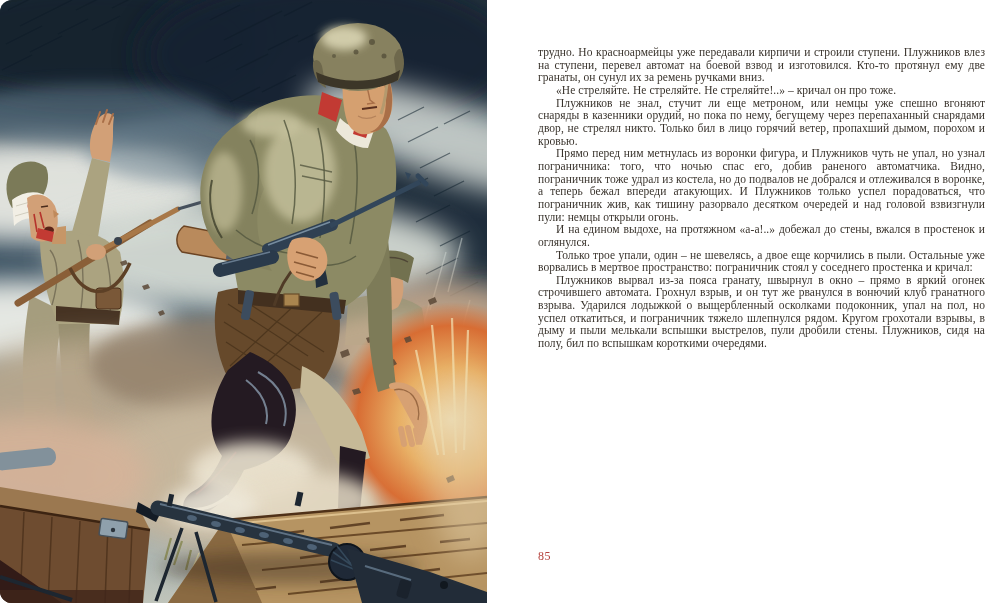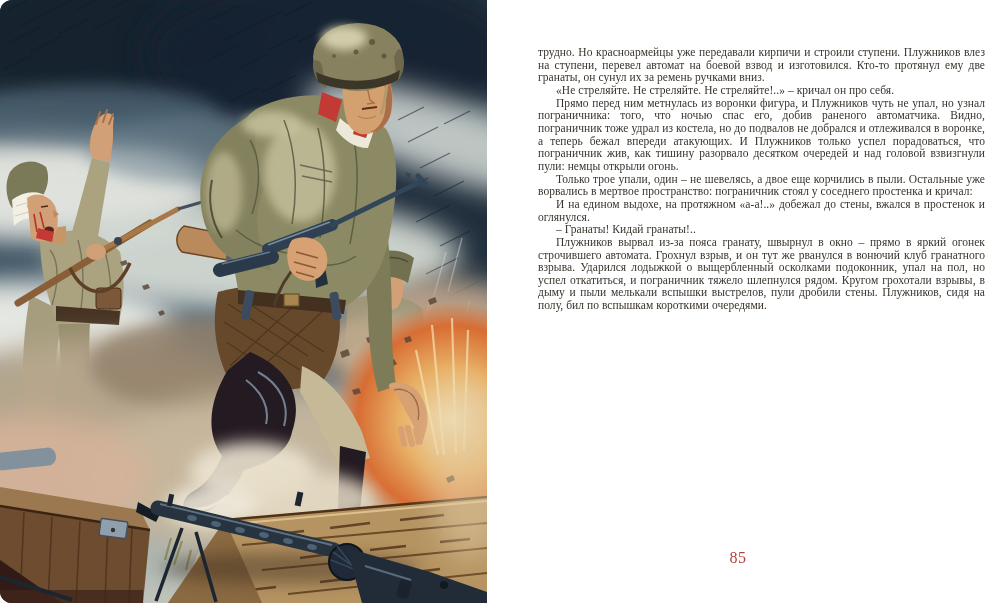--- a/index.html
+++ b/index.html
@@ -3,21 +3,21 @@
 <meta charset="utf-8">
 <style>
   html,body{margin:0;padding:0;background:#ffffff;}
   .spread{position:relative;width:1000px;height:603px;background:#ffffff;border-radius:12px;overflow:hidden;font-family:"Liberation Serif","DejaVu Serif",serif;padding-left:8px;}
   .page-left{position:absolute;left:0;top:0;width:487px;height:603px;}
   .page-left svg{display:block;}
   .page-right{position:absolute;left:538px;top:0;width:447px;height:603px;background:#ffffff;}
   .text-body{position:absolute;top:46px;left:0;width:447px;color:#39332c;font-size:11.5px;line-height:12.65px;text-align:justify;letter-spacing:0.05px;}
   .text-body p{margin:0;padding:0;}
   .text-body p.indent{text-indent:18px;}
-  .page-number{position:absolute;top:549px;left:0;width:400px;text-align:center;font-size:16px;letter-spacing:0.5px;}
+  .page-number{position:absolute;top:549px;left:0;width:400px;font-size:12px;letter-spacing:0.5px;}
 </style>
 </head>
 <body>
 
 <div class="spread">
 
   <div class="page-left">
     <svg width="487" height="603" viewBox="0 0 487 603" xmlns="http://www.w3.org/2000/svg">
       <defs>
         <linearGradient id="skyGrad" x1="0" y1="0" x2="0" y2="1">
@@ -252,23 +252,23 @@
         <circle cx="444" cy="585" r="4" fill="#11181f"></circle>
       </g>
 
       <ellipse cx="470" cy="470" rx="40" ry="90" fill="#e3cfa8" opacity="0.5" filter="url(#b14)"></ellipse>
     </svg>
   </div>
 
   <div class="page-right">
     <div class="text-body" id="text-block" style="color: rgb(57, 51, 44);">
         <p class="">трудно. Но красноармейцы уже передавали кирпичи и строили ступени. Плужников влез на ступени, перевел автомат на боевой взвод и изготовился. Кто-то протянул ему две гранаты, он сунул их за ремень ручками вниз.</p>
-        <p class="indent">«Не стреляйте. Не стреляйте. Не стреляйте!..» – кричал он про себя.</p>
+        <p class="indent">«Не стреляйте. Не стреляйте. Не стреляйте!..» – кричал он про тоже.</p>
+        <p class="indent">Плужников не знал, стучит ли еще метроном, или немцы уже спешно вгоняют снаряды в казенники орудий, но пока по нему, бегущему через перепаханный снарядами двор, не стрелял никто. Только бил в лицо горячий ветер, пропахший дымом, порохом и кровью.</p>
         <p class="indent">Прямо перед ним метнулась из воронки фигура, и Плужников чуть не упал, но узнал пограничника: того, что ночью спас его, добив раненого автоматчика. Видно, пограничник тоже удрал из костела, но до подвалов не добрался и отлеживался в воронке, а теперь бежал впереди атакующих. И Плужников только успел порадоваться, что пограничник жив, как тишину разорвало десятком очередей и над головой взвизгнули пули: немцы открыли огонь.</p>
+        <p class="indent">И на едином выдохе, на протяжном «а-а!..» добежал до стены, вжался в простенок и оглянулся.</p>
         <p class="indent">Только трое упали, один – не шевелясь, а двое еще корчились в пыли. Остальные уже ворвались в мертвое пространство: пограничник стоял у соседнего простенка и кричал:</p>
-        <p class="indent">И на едином выдохе, на протяжном «а-а!..» добежал до стены, вжался в простенок и оглянулся.</p>
-        <p class="indent">– Гранаты! Кидай гранаты!..</p>
         <p class="indent">Плужников вырвал из-за пояса гранату, швырнул в окно – прямо в яркий огонек строчившего автомата. Грохнул взрыв, и он тут же рванулся в вонючий клуб гранатного взрыва. Ударился лодыжкой о выщербленный осколками подоконник, упал на пол, но успел откатиться, и пограничник тяжело шлепнулся рядом. Кругом грохотали взрывы, в дыму и пыли мелькали вспышки выстрелов, пули дробили стены. Плужников, сидя на полу, бил по вспышкам короткими очередями.</p>
       </div>
     <div class="page-number" style="color: rgb(181, 65, 60);">85</div>
   </div>
 
 </div>
 
 </body></html>

